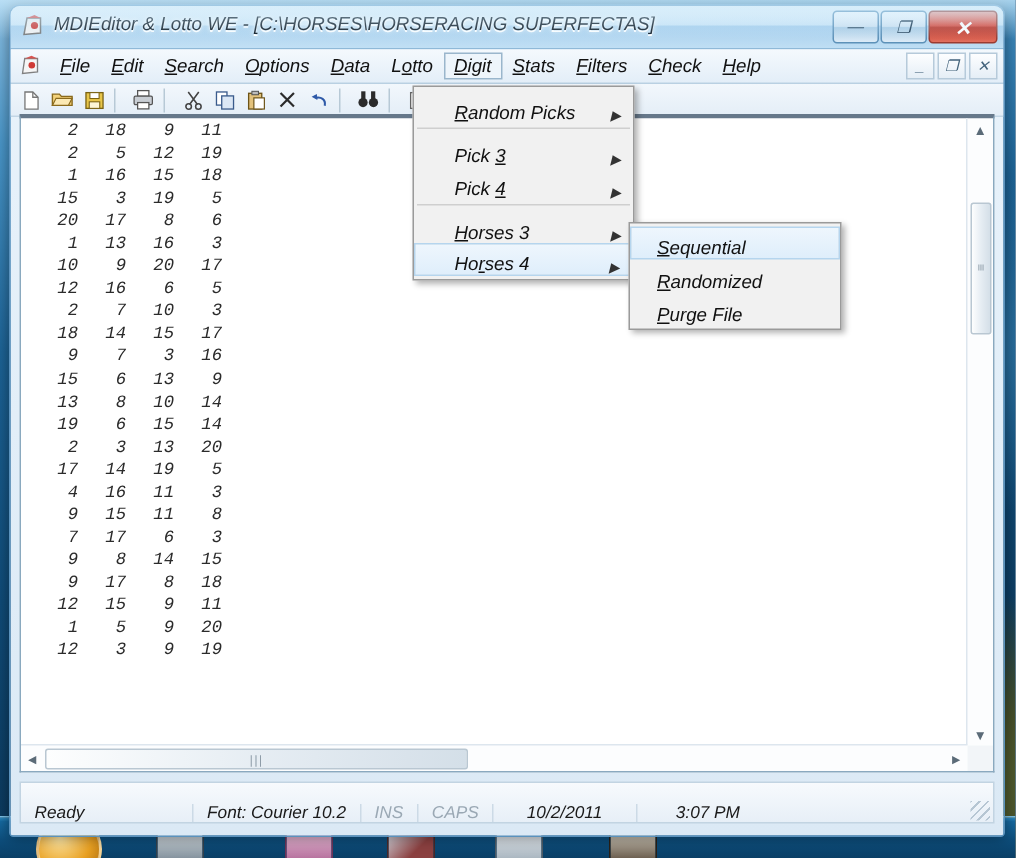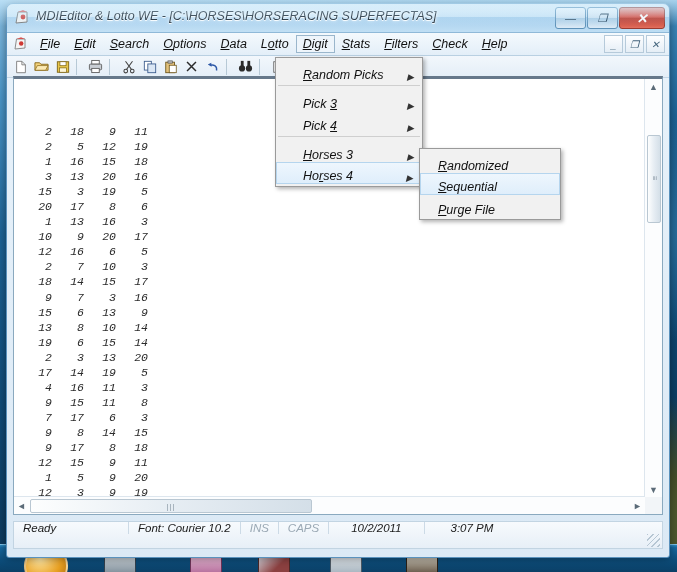--- a/index.html
+++ b/index.html
@@ -57,38 +57,38 @@
   #toolbar{height:21px;background:linear-gradient(180deg,#f2f7fc,#e4eef7);
     border-bottom:1px solid #c3d6e5;display:flex;align-items:center;padding-left:4px;gap:2px;}
   .tbtn{width:19px;height:18px;display:flex;align-items:center;justify-content:center;}
   .tsep{width:5px;height:16px;border-left:1px solid #b7c9d6;margin:0 2px;}
   
   #mdi{position:absolute;left:6px;top:72px;right:6px;bottom:42px;
     background:#fff;border:1px solid #8aa9bf;border-top:3px solid #66788a;}
   #editor{position:absolute;left:0;top:0;right:17px;bottom:17px;overflow:hidden;
     background:#fff;padding:1px 0 0 0;}
   #rows{font-family:"Liberation Mono","DejaVu Sans Mono",monospace;font-size:11.5px;
-    line-height:15.05px;color:#2b2b2b;padding-left:6px;margin-top:44px;}
+    line-height:15.05px;color:#2b2b2b;padding-left:6px;}
   .row{white-space:pre;}
   .cell{display:inline-block;width:32px;text-align:right;}
   
   #vsb{position:absolute;right:0;top:0;width:17px;bottom:17px;
     background:#fcfdfe;border-left:1px solid #dde6ee;}
   #hsb{position:absolute;left:0;bottom:0;right:17px;height:17px;
     background:#fcfdfe;border-top:1px solid #dde6ee;}
   .sb-arrow{position:absolute;display:flex;align-items:center;justify-content:center;
     color:#5b6b78;font-size:9px;}
   .sb-thumb{position:absolute;border:1px solid #b9c7d2;border-radius:2px;
     background:linear-gradient(90deg,#fdfefe,#e6edf3 50%,#d4dfe8);
     display:flex;align-items:center;justify-content:center;color:#8b9aa6;font-size:8px;letter-spacing:1px;}
   #corner{position:absolute;right:0;bottom:0;width:17px;height:17px;background:#f2f5f8;}
   
   #statusbar{position:absolute;left:6px;right:6px;bottom:8px;height:26px;
     background:linear-gradient(180deg,#f7fafd,#e7eff7);border:1px solid #c2d4e2;
-    display:flex;align-items:flex-start;font-size:11.5px;color:#1a1a1a;}
+    display:flex;align-items:flex-end;font-size:11.5px;color:#1a1a1a;}
   .sp{display:flex;align-items:center;padding:0 9px;border-right:1px solid #ccdae6;white-space:nowrap;}
   .sp.first{border-right:none;width:96px;}
   .sp.dim{color:#9aa8b4;}
   .sp.last{border-right:none;flex:1;}
   .grip{position:absolute;right:2px;bottom:1px;width:13px;height:13px;
     background:repeating-linear-gradient(135deg,#b6c6d3 0 1px,transparent 1px 4px);}
   
   #dropdown{position:absolute;left:268px;top:53px;width:146px;
     background:#f1f1f1;border:1px solid #9a9a9a;box-shadow:2px 2px 4px rgba(0,0,0,.3);
     padding:2px 0;z-index:40;}
@@ -244,21 +244,20 @@
           </svg>
       </div>
     </div>
 
     <div id="mdi">
       <div id="editor">
         <div id="rows">
             <div class="row"><span class="cell">2</span><span class="cell">18</span><span class="cell">9</span><span class="cell">11</span></div>
             <div class="row"><span class="cell">2</span><span class="cell">5</span><span class="cell">12</span><span class="cell">19</span></div>
             <div class="row"><span class="cell">1</span><span class="cell">16</span><span class="cell">15</span><span class="cell">18</span></div>
-            <div class="row"><span class="cell">3</span><span class="cell">13</span><span class="cell">20</span><span class="cell">16</span></div>
             <div class="row"><span class="cell">15</span><span class="cell">3</span><span class="cell">19</span><span class="cell">5</span></div>
             <div class="row"><span class="cell">20</span><span class="cell">17</span><span class="cell">8</span><span class="cell">6</span></div>
             <div class="row"><span class="cell">1</span><span class="cell">13</span><span class="cell">16</span><span class="cell">3</span></div>
             <div class="row"><span class="cell">10</span><span class="cell">9</span><span class="cell">20</span><span class="cell">17</span></div>
             <div class="row"><span class="cell">12</span><span class="cell">16</span><span class="cell">6</span><span class="cell">5</span></div>
             <div class="row"><span class="cell">2</span><span class="cell">7</span><span class="cell">10</span><span class="cell">3</span></div>
             <div class="row"><span class="cell">18</span><span class="cell">14</span><span class="cell">15</span><span class="cell">17</span></div>
             <div class="row"><span class="cell">9</span><span class="cell">7</span><span class="cell">3</span><span class="cell">16</span></div>
             <div class="row"><span class="cell">15</span><span class="cell">6</span><span class="cell">13</span><span class="cell">9</span></div>
             <div class="row"><span class="cell">13</span><span class="cell">8</span><span class="cell">10</span><span class="cell">14</span></div>
@@ -309,25 +308,25 @@
         <span><u>H</u>orses 3</span>
         <span class="arrow">▶</span>
       </div>
       <div class="mrow hl">
         <span>Ho<u>r</u>ses 4</span>
         <span class="arrow">▶</span>
       </div>
     </div>
 
     <div id="submenu">
-      <div class="mrow">
-        <span><u>R</u>andomized</span>
-      </div>
       <div class="mrow hl">
         <span><u>S</u>equential</span>
+      </div>
+      <div class="mrow">
+        <span><u>R</u>andomized</span>
       </div>
       <div class="mrow">
         <span><u>P</u>urge File</span>
       </div>
     </div>
 
     <div id="statusbar">
       <div class="sp first">Ready</div>
       <div class="sp" style="border-left:1px solid #ccdae6;">Font: Courier  10.2</div>
       <div class="sp dim">INS</div>

